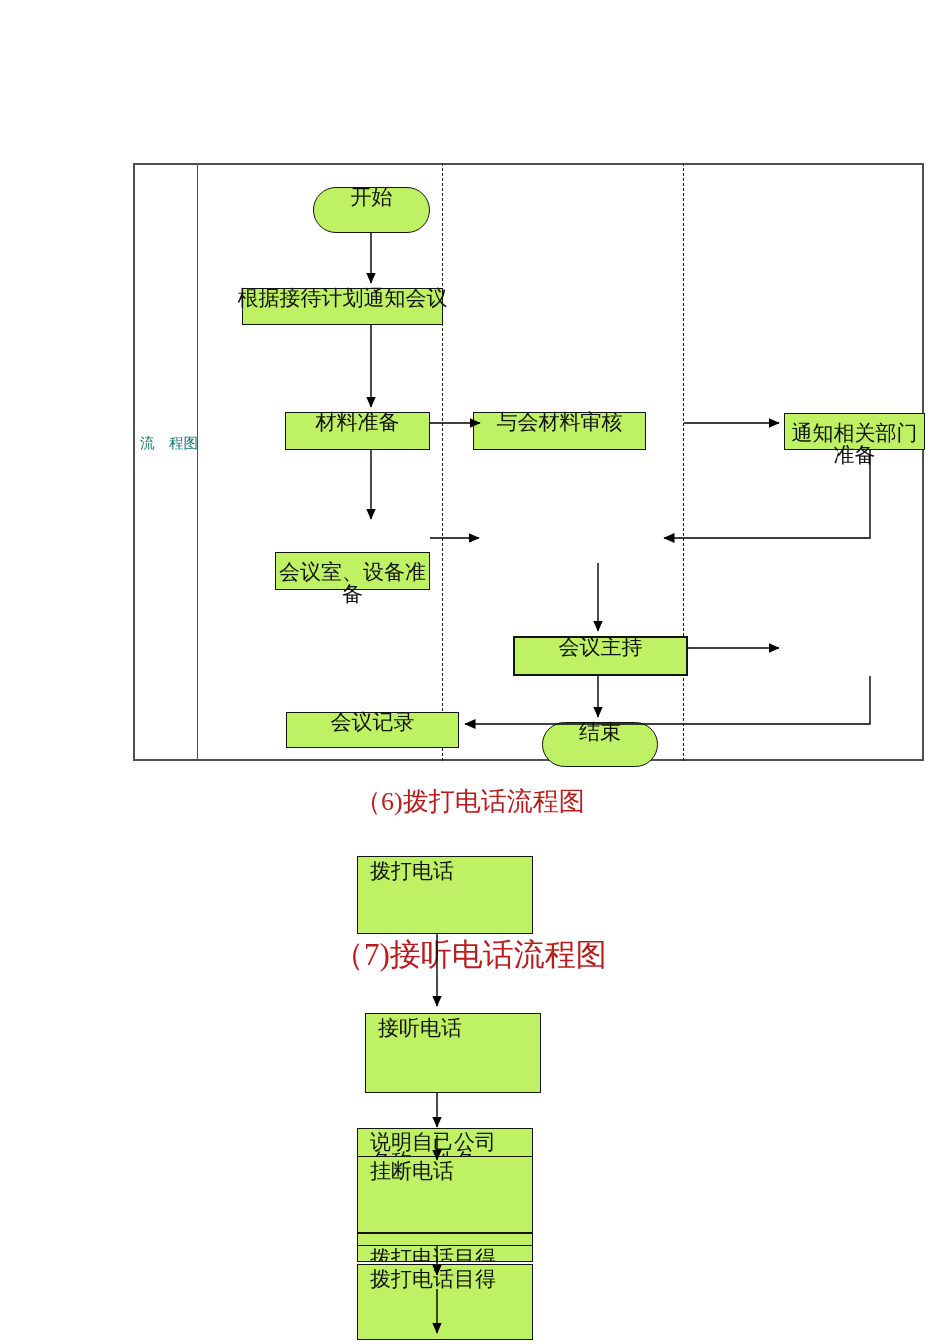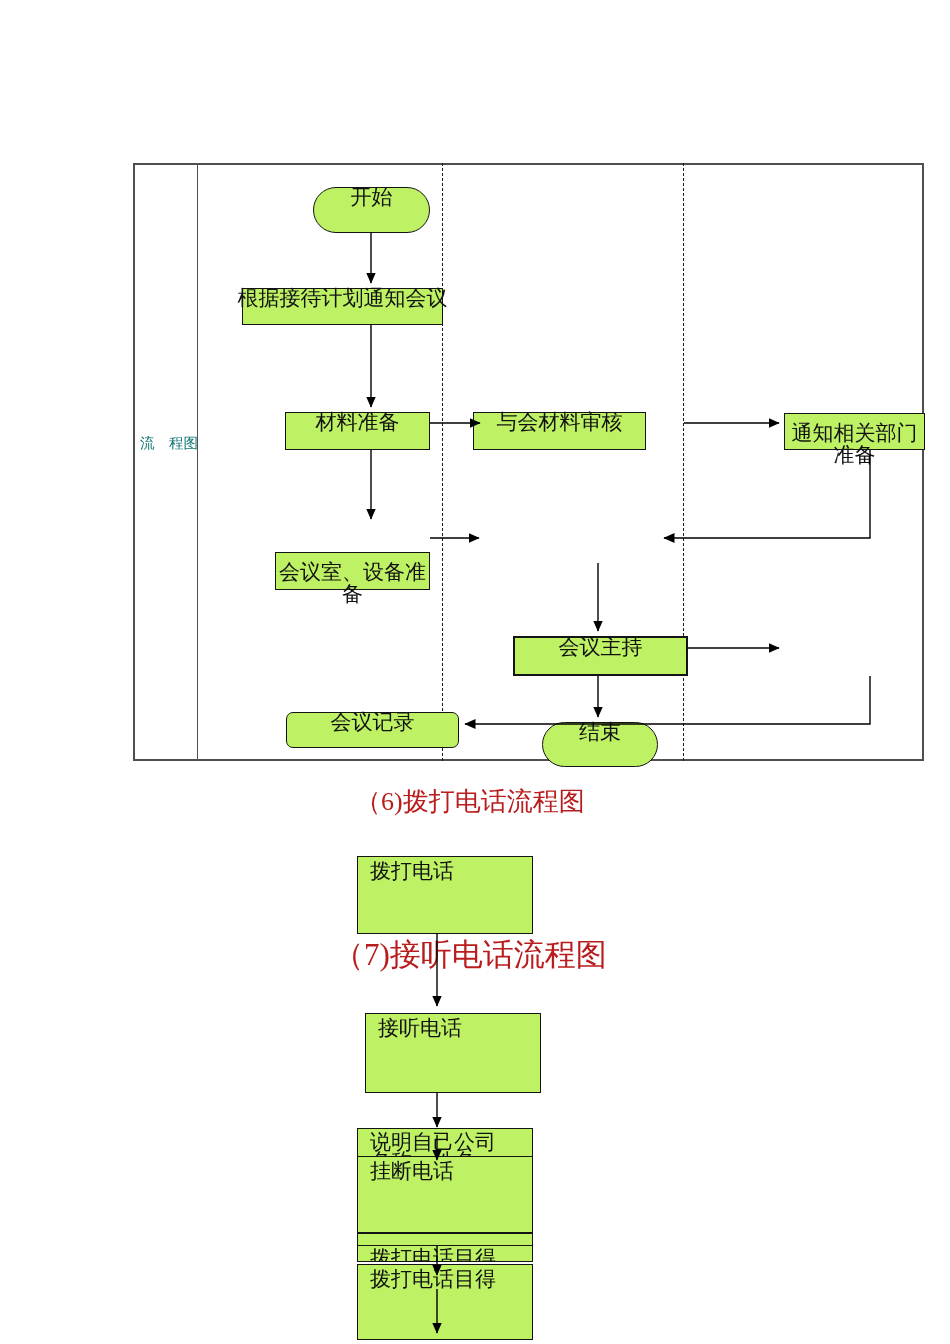--- a/index.html
+++ b/index.html
@@ -67,21 +67,21 @@
   <div class="node overflow-node" style="left:275px;top:524px;width:155px;height:38px;margin-top:28px;">
     <span>会议室、设备准备</span>
   </div>
 
 
   <div class="node" style="left:513px;top:636px;width:175px;height:40px;border-width:2px;">
     <span>会议主持</span>
   </div>
 
 
-  <div class="node" style="left:286px;top:712px;width:173px;height:36px;border-radius:7px;">
+  <div class="node" style="left:286px;top:712px;width:173px;height:36px;">
     <span>会议记录</span>
   </div>
 
   <div class="node oval" style="left:542px;top:722px;width:116px;height:45px;">
     <span>结束</span>
   </div>
 
   <div class="heading h6">（6)拨打电话流程图</div>
 
   <div class="node tl" style="left:357px;top:856px;width:176px;height:78px;">

